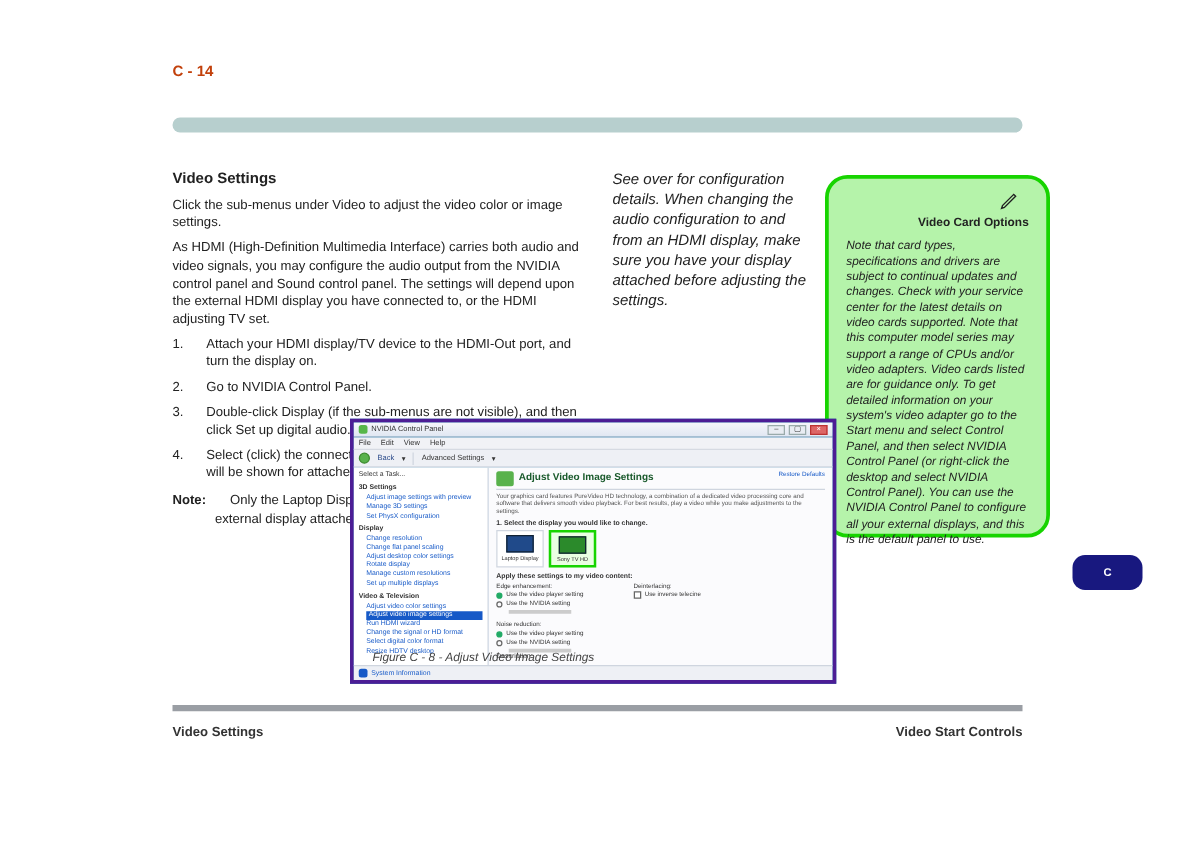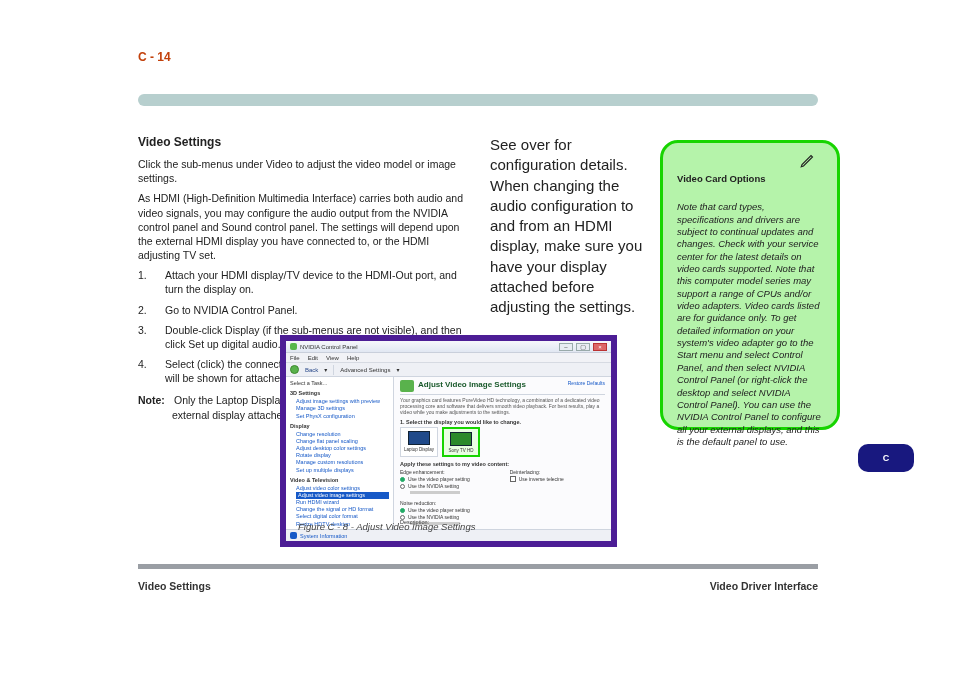--- a/index.html
+++ b/index.html
@@ -44,30 +44,30 @@
     font-size: 12px;
     margin-bottom: 8px;
     color: #222;
   }
   .col-left p { font-size: 10.5px; line-height: 1.35; margin-bottom: 6px; }
   .small-heading { font-weight: bold; margin-top: 8px; margin-bottom: 2px; font-size: 10.5px; }
   .num-item { margin-bottom: 6px; font-size: 10.5px; line-height: 1.35; }
   .num-item .n { float: left; width: 14px; }
   .num-item .t { margin-left: 27px; }
   .note-row { font-size: 10.5px; line-height: 1.35; margin-top: 8px; }
-  .note-row .lbl { float: left; width: 36px; font-weight: bold; }
+  .note-row .lbl { float: left; width: 46px; font-weight: bold; }
   .note-row .txt { margin-left: 34px; }
 
   .col-right {
     position: absolute;
     top: 135px;
     left: 490px;
     width: 160px;
   }
-  .col-right p { font-size: 15px; line-height: 1.35; }
+  .col-right p { font-size: 12px; line-height: 1.35; font-style: italic; }
 
   
   .note-box {
     position: absolute;
     top: 140px;
     left: 660px;
     width: 180px;
     height: 290px;
     background: #b5f3aa;
     border: 3px solid #17d400;
@@ -100,23 +100,23 @@
     align-items: center;
     justify-content: center;
     writing-mode: horizontal-tb;
   }
 
   
   .figure {
     position: absolute;
     top: 335px;
     left: 280px;
-    width: 337px;
+    width: 389px;
     height: 212px;
-    border: 6px solid #4c1d95;
+    border: 3px solid #4c1d95;
     background: #0369a1;
     font-size: 6px;
     color: #333;
   }
   .fig-titlebar {
     height: 12px;
     background: linear-gradient(#f6f7fb, #e1e7f2);
     border-bottom: 1px solid #c9cfdb;
     display: flex; align-items: center; padding: 0 4px;
     gap: 3px;
@@ -223,21 +223,21 @@
 </style>
 </head>
 <body>
 
 <div class="page-num">C - 14</div>
 
 <div class="section-bar"></div>
 
 <div class="col-left">
   <div class="section-title">Video Settings</div>
-  <p>Click the sub-menus under Video to adjust the video model or image settings.</p>
+  <p>Click the sub-menus under Video to adjust the video color or image settings.</p>
   <p>As HDMI (High-Definition Multimedia Interface) carries both audio and video signals, you may configure the audio output from the NVIDIA control panel and Sound control panel. The settings will depend upon the external HDMI display you have connected to, or the HDMI adjusting TV set.</p>
 
   <div class="num-item">
     <span class="n">1.</span>
     <div class="t">Attach your HDMI display/TV device to the HDMI-Out port, and turn the display on.</div>
   </div>
   <div class="num-item">
     <span class="n">2.</span>
     <div class="t">Go to NVIDIA Control Panel.</div>
   </div>
@@ -257,21 +257,21 @@
 </div>
 
 <div class="col-right">
   <p>See over for configuration details. When changing the audio configuration to and from an HDMI display, make sure you have your display attached before adjusting the settings.</p>
 </div>
 
 <div class="note-box">
   <svg class="pen-icon" viewBox="0 0 24 24">
       <path d="M3 21l3-1 12-12-2-2L4 18l-1 3z" fill="none" stroke="#222" stroke-width="1.5"></path>
     </svg>
-  <div style="font-weight:bold; text-align:left; margin-bottom:16px; font-style:normal;">Video Card Options</div>
+  <div style="font-weight:bold; text-align:right; margin-bottom:6px; font-style:normal;">Video Card Options</div>
   <div>Note that card types, specifications and drivers are subject to continual updates and changes. Check with your service center for the latest details on video cards supported. Note that this computer model series may support a range of CPUs and/or video adapters. Video cards listed are for guidance only. To get detailed information on your system's video adapter go to the Start menu and select Control Panel, and then select NVIDIA Control Panel (or right-click the desktop and select NVIDIA Control Panel). You can use the NVIDIA Control Panel to configure all your external displays, and this is the default panel to use.</div>
 </div>
 
 <div class="blue-pill">C</div>
 
 <div class="figure">
   <div class="fig-titlebar">
     <span class="ico"></span>
     <span class="wtitle">NVIDIA Control Panel</span>
     <span class="spacer"></span>
@@ -376,14 +376,14 @@
     <span>System Information</span>
   </div>
 </div>
 
 <div class="fig-caption">Figure C - 8 - Adjust Video Image Settings</div>
 
 <div class="hr-bottom"></div>
 
 <div class="footer">
   <span>Video Settings</span>
-  <span>Video Driver Interface</span>
+  <span>Video Start Controls</span>
 </div>
 
 </body></html>

